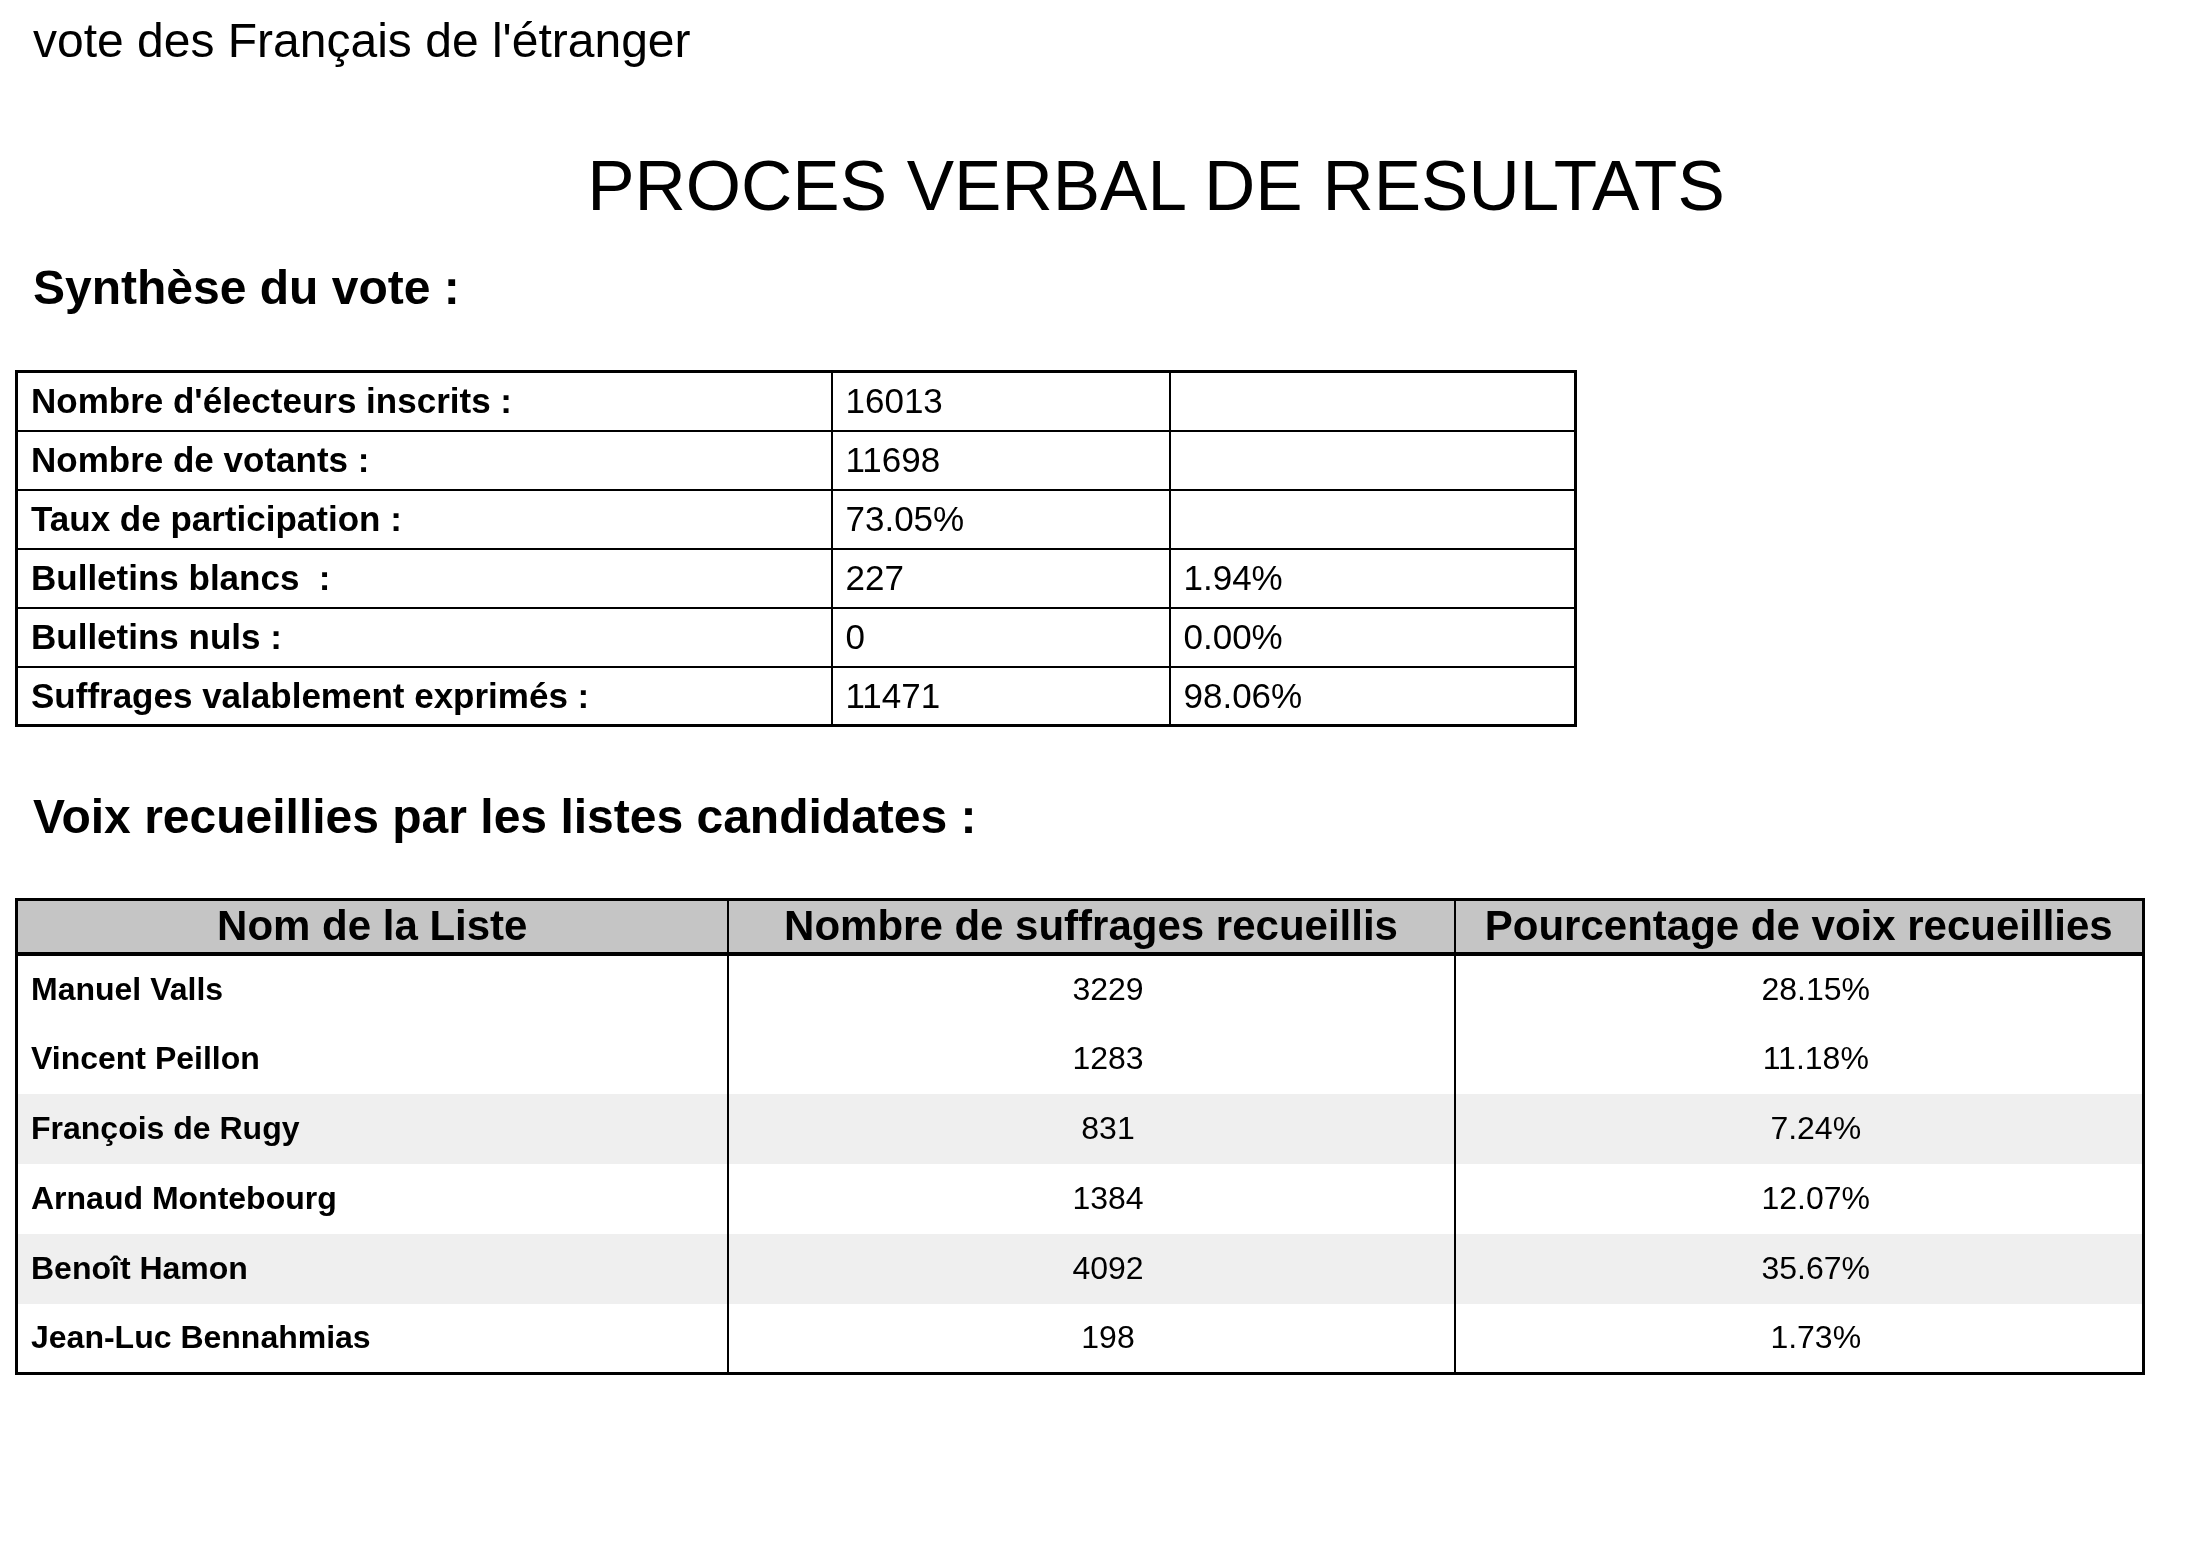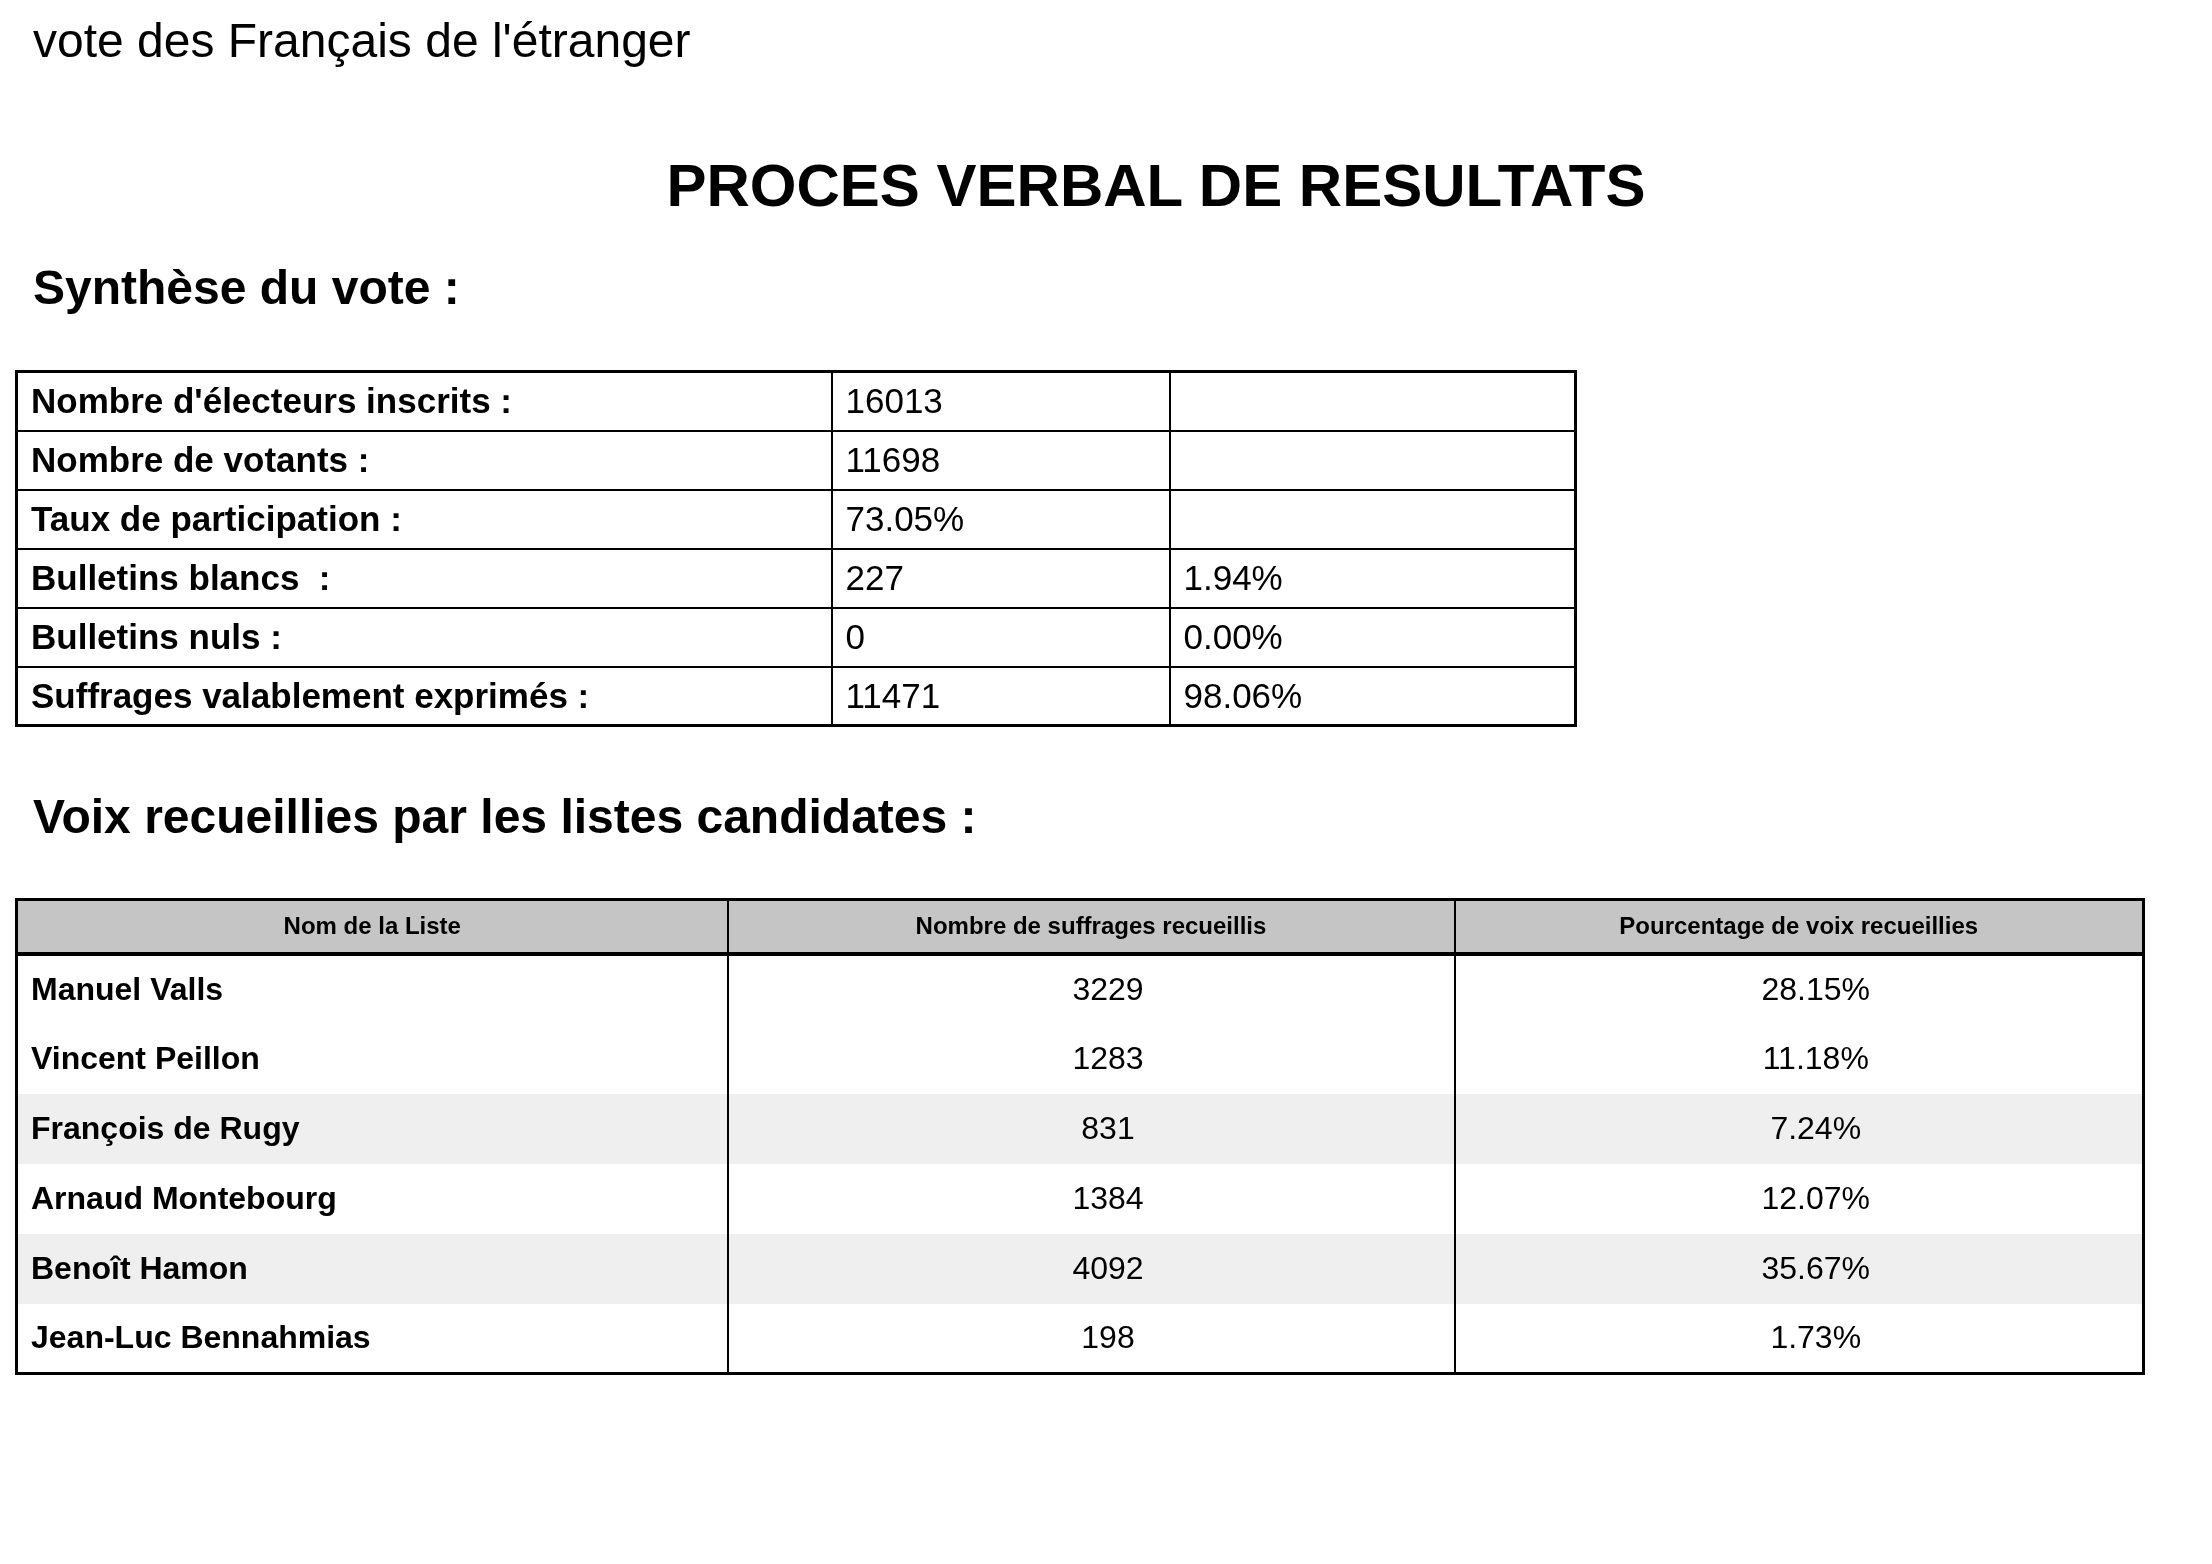--- a/index.html
+++ b/index.html
@@ -19,21 +19,21 @@
   .header-line{
     margin:14px 0 0 33px;
     font-size:48px;line-height:53px;font-weight:400;
     white-space:nowrap;
   }
   .title-row{
     margin-top:85px;text-align:center;line-height:68px;height:68px;
   }
   .doc-title{
     display:inline-block;
-    font-size:60px;font-weight:700;white-space:nowrap;
+    font-size:71px;font-weight:400;white-space:nowrap;
     transform:translateX(50px);
   }
   .section-heading{
     margin:0 0 0 33px;
     font-size:48px;line-height:56px;font-weight:700;white-space:nowrap;
   }
   #synthese-heading{margin-top:40px;}
   #results-heading{margin-top:62px;}
 
   table{border-collapse:collapse;table-layout:fixed;}
@@ -55,21 +55,21 @@
   
   .t2{
     margin:53px 0 0 15px;width:2127px;
     border:3px solid var(--border);
   }
   .t2 th{
     background:var(--table-header-bg);
     border:2px solid var(--border);
     border-bottom:4px solid var(--border);
     height:54px;vertical-align:middle;
-    font-size:24px;font-weight:700;text-align:center;
+    font-size:42px;font-weight:700;text-align:center;
     overflow:hidden;white-space:nowrap;
   }
   .t2 td{
     border-left:2px solid var(--border);
     border-right:2px solid var(--border);
     border-top:none;border-bottom:none;
     height:70px;vertical-align:middle;
     font-size:32px;line-height:37px;
     overflow:hidden;white-space:nowrap;padding-left:35px;
   }

